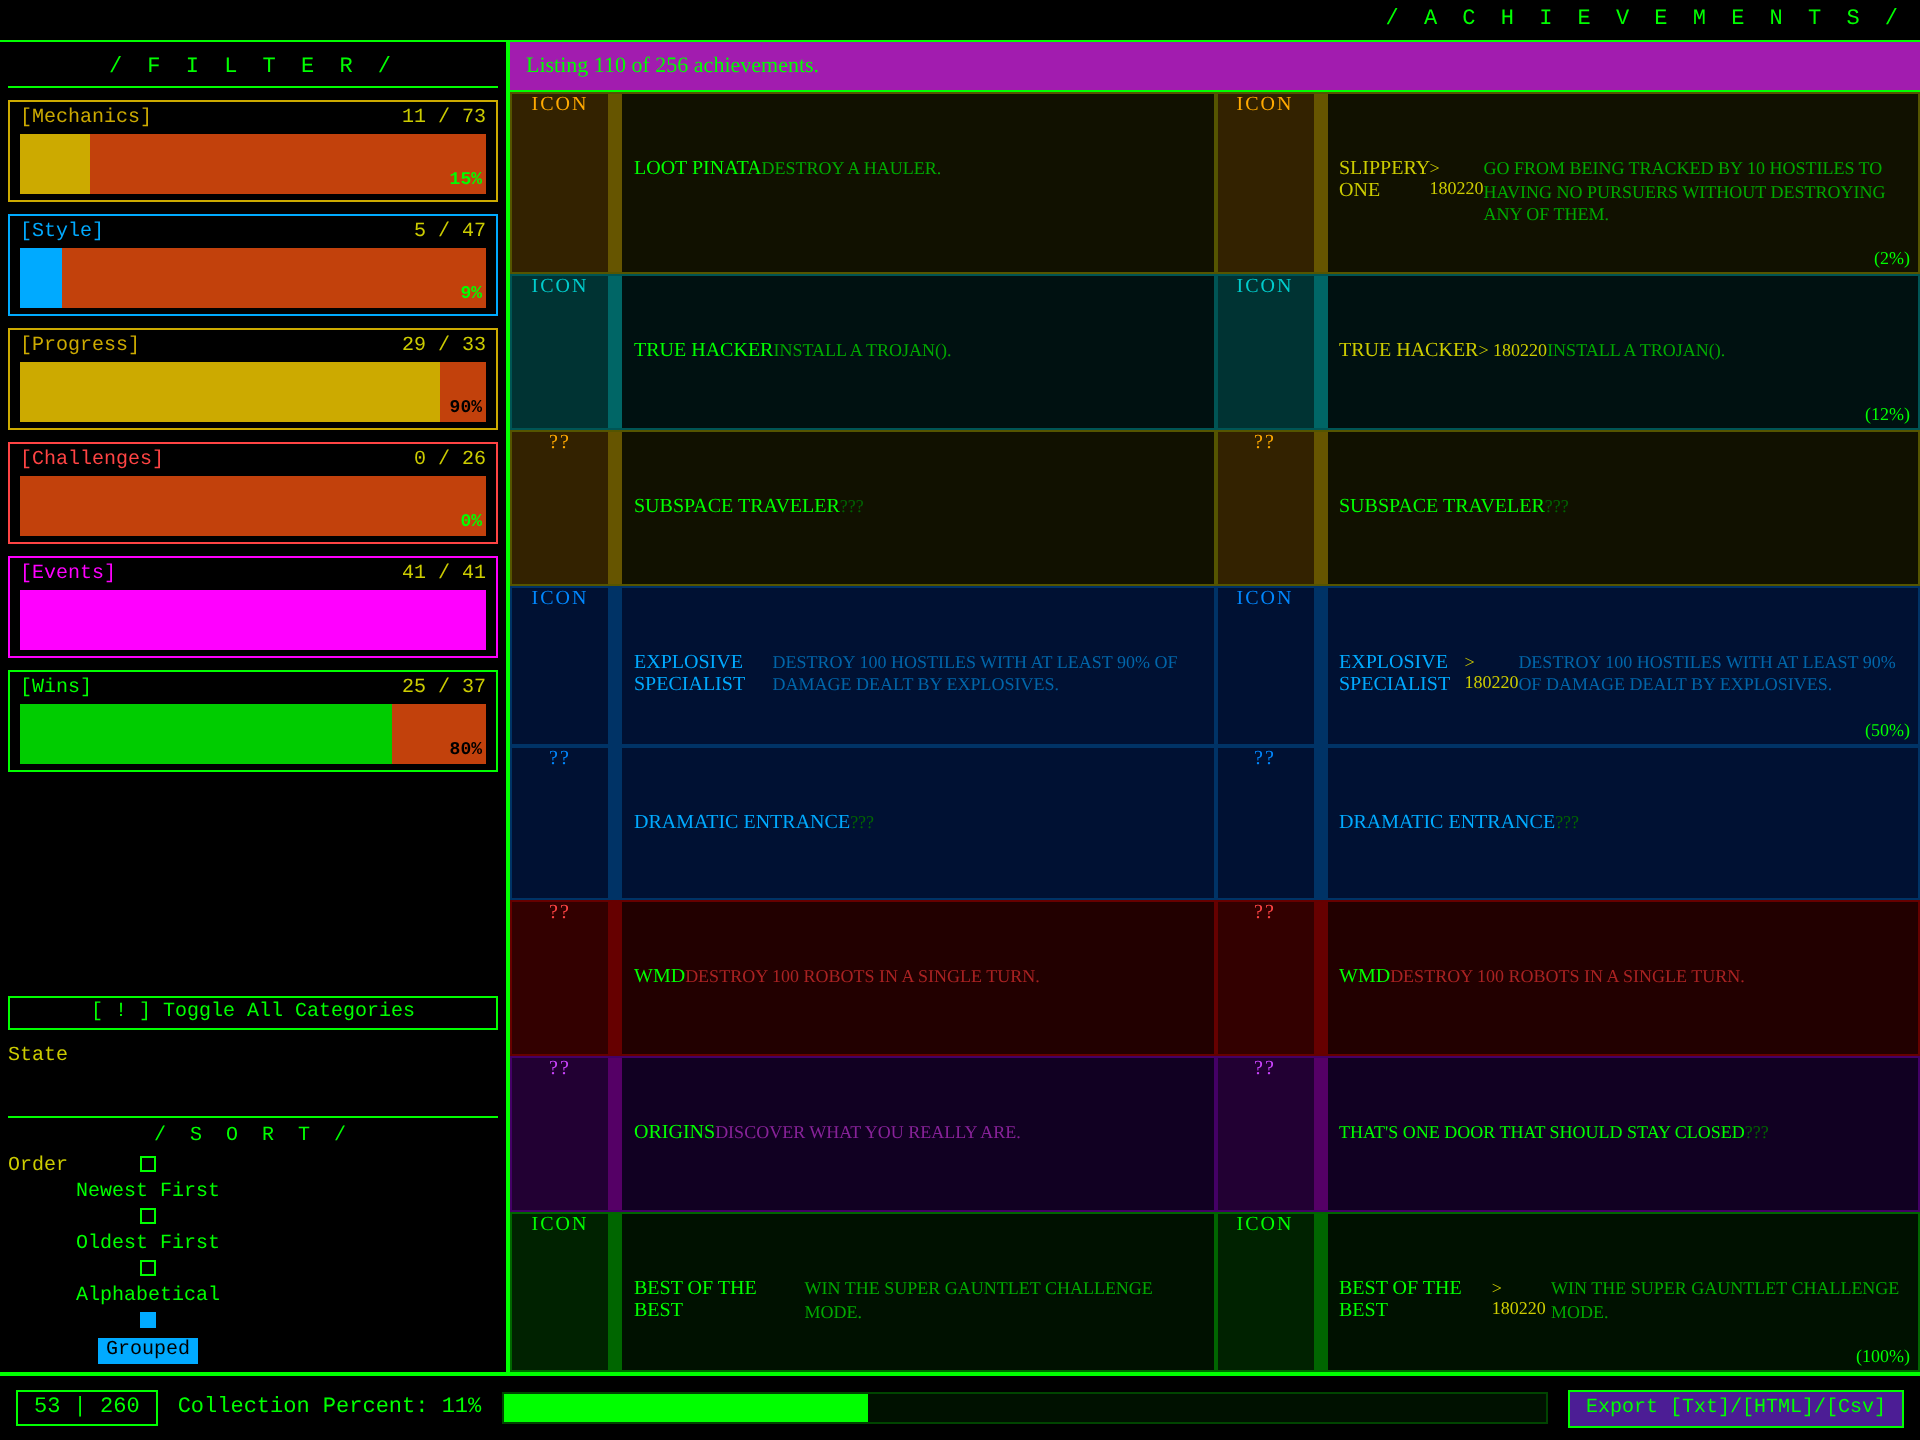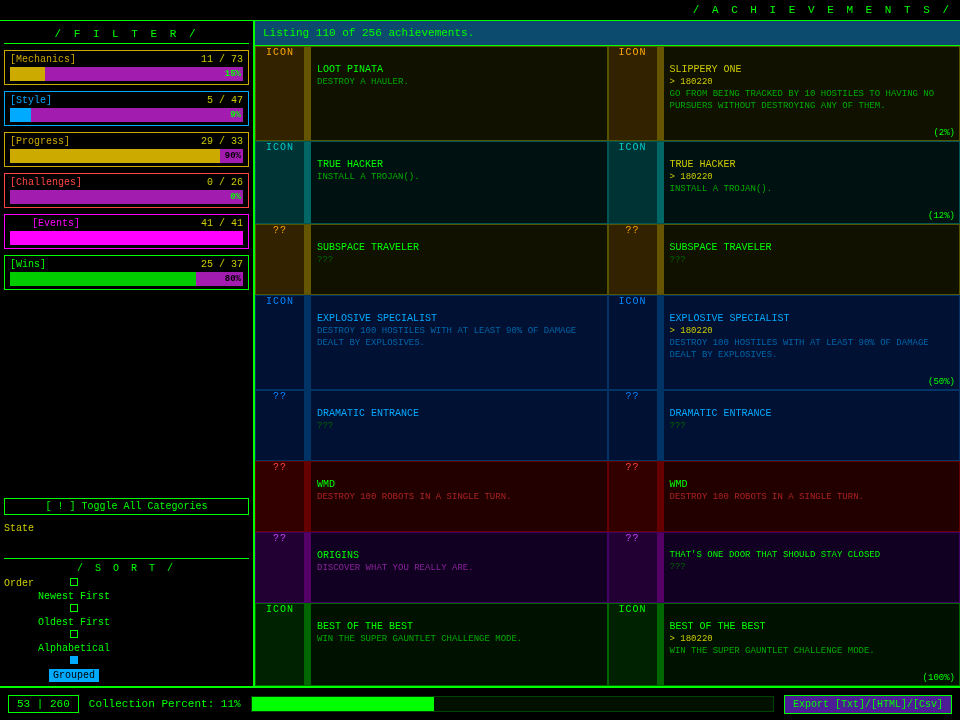--- a/index.html
+++ b/index.html
@@ -84,32 +84,32 @@
     .filter-group.wins { border-color: #00ff00; }
 
     .filter-label {
       font-size: 10px;
       margin-bottom: 2px;
     }
     .filter-label.mechanics { color: #ccaa00; }
     .filter-label.style { color: #00aaff; }
     .filter-label.progress { color: #ccaa00; }
     .filter-label.challenges { color: #ff4444; }
-    .filter-label.events { color: #ff00ff; margin-left: 22px; }
+    .filter-label.events { color: #ff00ff; }
     .filter-label.wins { color: #00ff00; }
 
     .filter-count {
       float: right;
       color: #cccc00;
       font-size: 10px;
     }
 
     .progress-bar-container {
-      background: #a21caf;
-      height: 14px;
+      background: #c2410c;
+      height: 30px;
       width: 100%;
       margin-top: 2px;
       position: relative;
     }
 
     .progress-bar {
       height: 100%;
     }
 
     .progress-bar.mechanics { background: #ccaa00; width: 15%; }
@@ -227,21 +227,22 @@
       font-size: 10px;
       padding: 1px 4px;
       display: inline-block;
     }
 
     
     .achievement-panel {
       flex: 1;
       display: flex;
       flex-direction: column;
-      background: #0c4a6e;
+      background: #a21caf;
+      font-family: Liberation Serif, serif;
     }
 
     .achievement-header {
       color: #00ff00;
       font-size: 11px;
       padding: 6px 8px;
       border-bottom: 1px solid #00ff00;
     }
 
     .achievement-grid {
@@ -284,24 +285,25 @@
     .achievement-icon-box.purple-icon { background: #220033; color: #cc44ff; border-color: #550066; }
     .achievement-icon-box.green-icon { background: #002200; color: #00ff00; border-color: #006600; }
 
     .icon-text {
       font-size: 10px;
       letter-spacing: 1px;
     }
 
     .achievement-info {
       flex: 1;
-      padding: 17px 6px;
-      display: flex;
-      flex-direction: column;
+      padding: 4px 6px;
+      display: flex;
+      flex-direction: row;
       justify-content: flex-start;
+      margin-top: 28px;
     }
 
     .achievement-name {
       color: #00ff00;
       font-size: 10px;
       margin-bottom: 2px;
       text-transform: uppercase;
     }
 
     .achievement-name.blue-name { color: #00aaff; }

